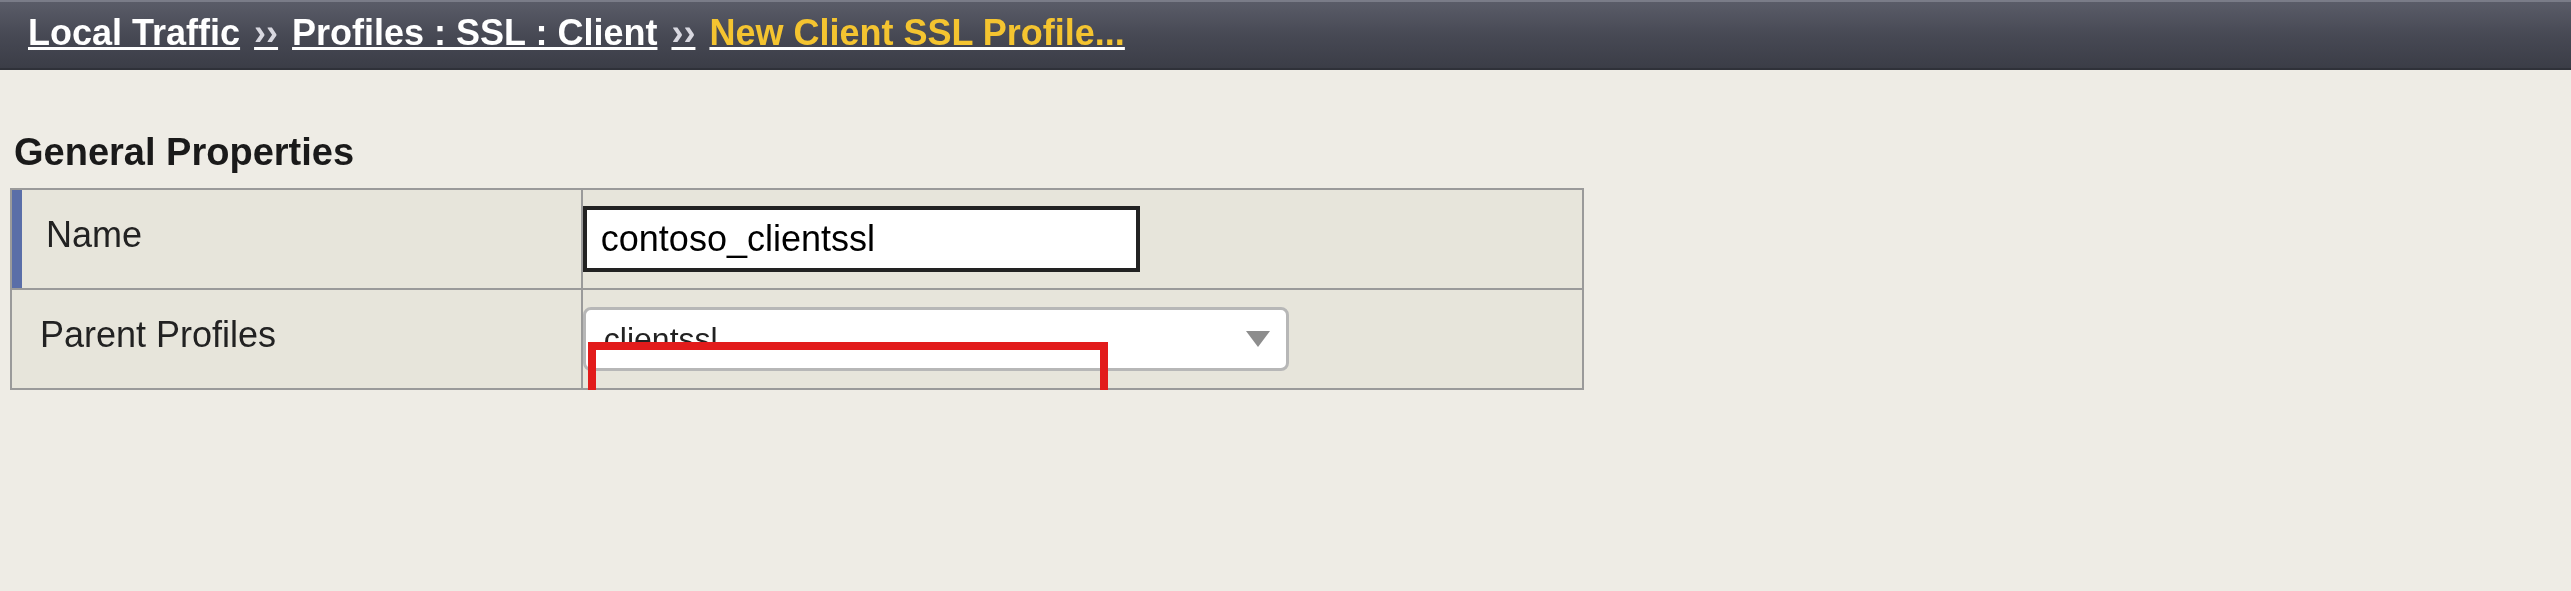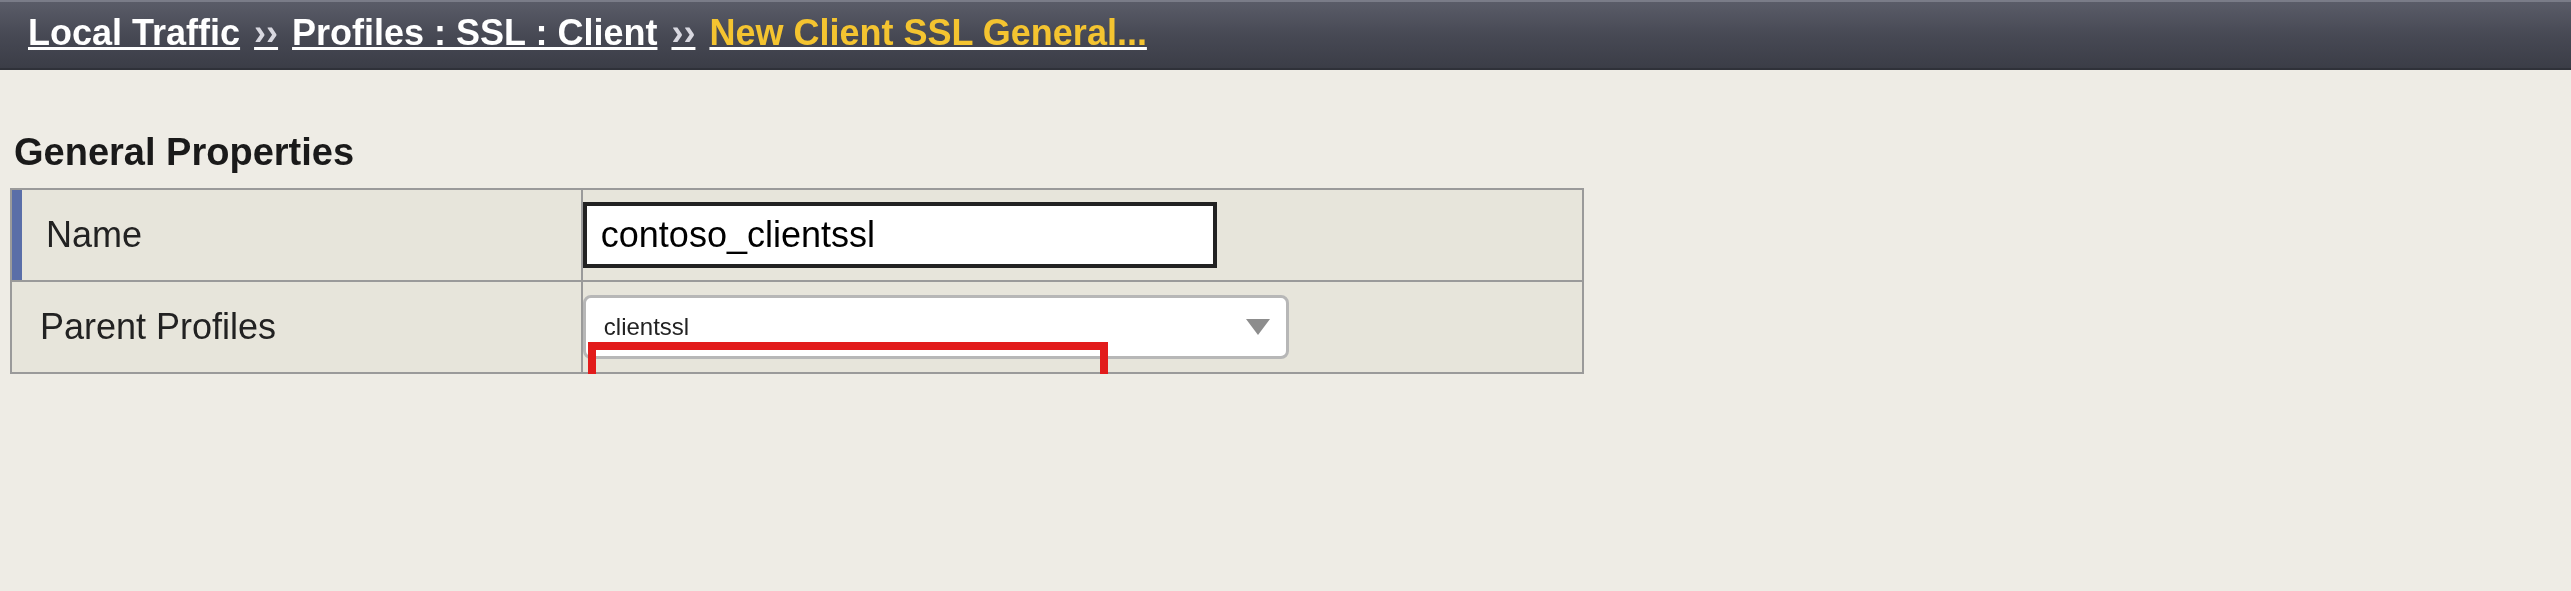--- a/index.html
+++ b/index.html
@@ -47,49 +47,49 @@
   }
   td.label{
     width:570px;
   }
   td.label .bluebar{
     position:absolute;left:0;top:0;bottom:0;width:10px;background:#5a6ea8;display:none;
   }
   td.label.active .bluebar{display:block;}
   td.label .labeltext{
     display:inline-block;
-    padding:24px 0 24px 28px;
+    padding:24px 0 32px 28px;
   }
   td.label.active .labeltext{padding-left:34px;}
   td.field{
     width:1000px;
     padding:14px 18px 14px 20px;
   }
   
   .txt{
-    width:634px;
+    width:557px;
     height:66px;
     font-size:36px;
     padding:4px 14px;
     border:4px solid #222;
     background:#fff;
     box-sizing:border-box;
   }
   
   .sel{
     position:relative;
     width:706px;
     height:64px;
     border:3px solid #b7b7b7;
     border-radius:8px;
     background:#fff;
     display:flex;
     align-items:center;
     padding:0 60px 0 18px;
-    font-size:24px;
+    font-size:32px;
     box-sizing:border-box;
     cursor:pointer;
   }
   .sel .chev{
     position:absolute;right:16px;top:50%;transform:translateY(-50%);
     width:0;height:0;border-left:12px solid transparent;border-right:12px solid transparent;border-top:16px solid #8d8d8d;
   }
   
   .redbox{
     position:absolute;
@@ -100,21 +100,21 @@
   .stage{position:relative;}
 </style>
 </head>
 <body>
 
 <div class="crumb">
   <span>Local Traffic</span>
   <span class="sep">››</span>
   <span>Profiles : SSL : Client</span>
   <span class="sep">››</span>
-  <span class="current">New Client SSL General...</span>
+  <span class="current">New Client SSL Profile...</span>
 </div>
 
 <div class="section-title">General Properties</div>
 
 <div class="stage">
 
   <table class="props">
     <tbody>
         <tr>
       <td class="label active">

